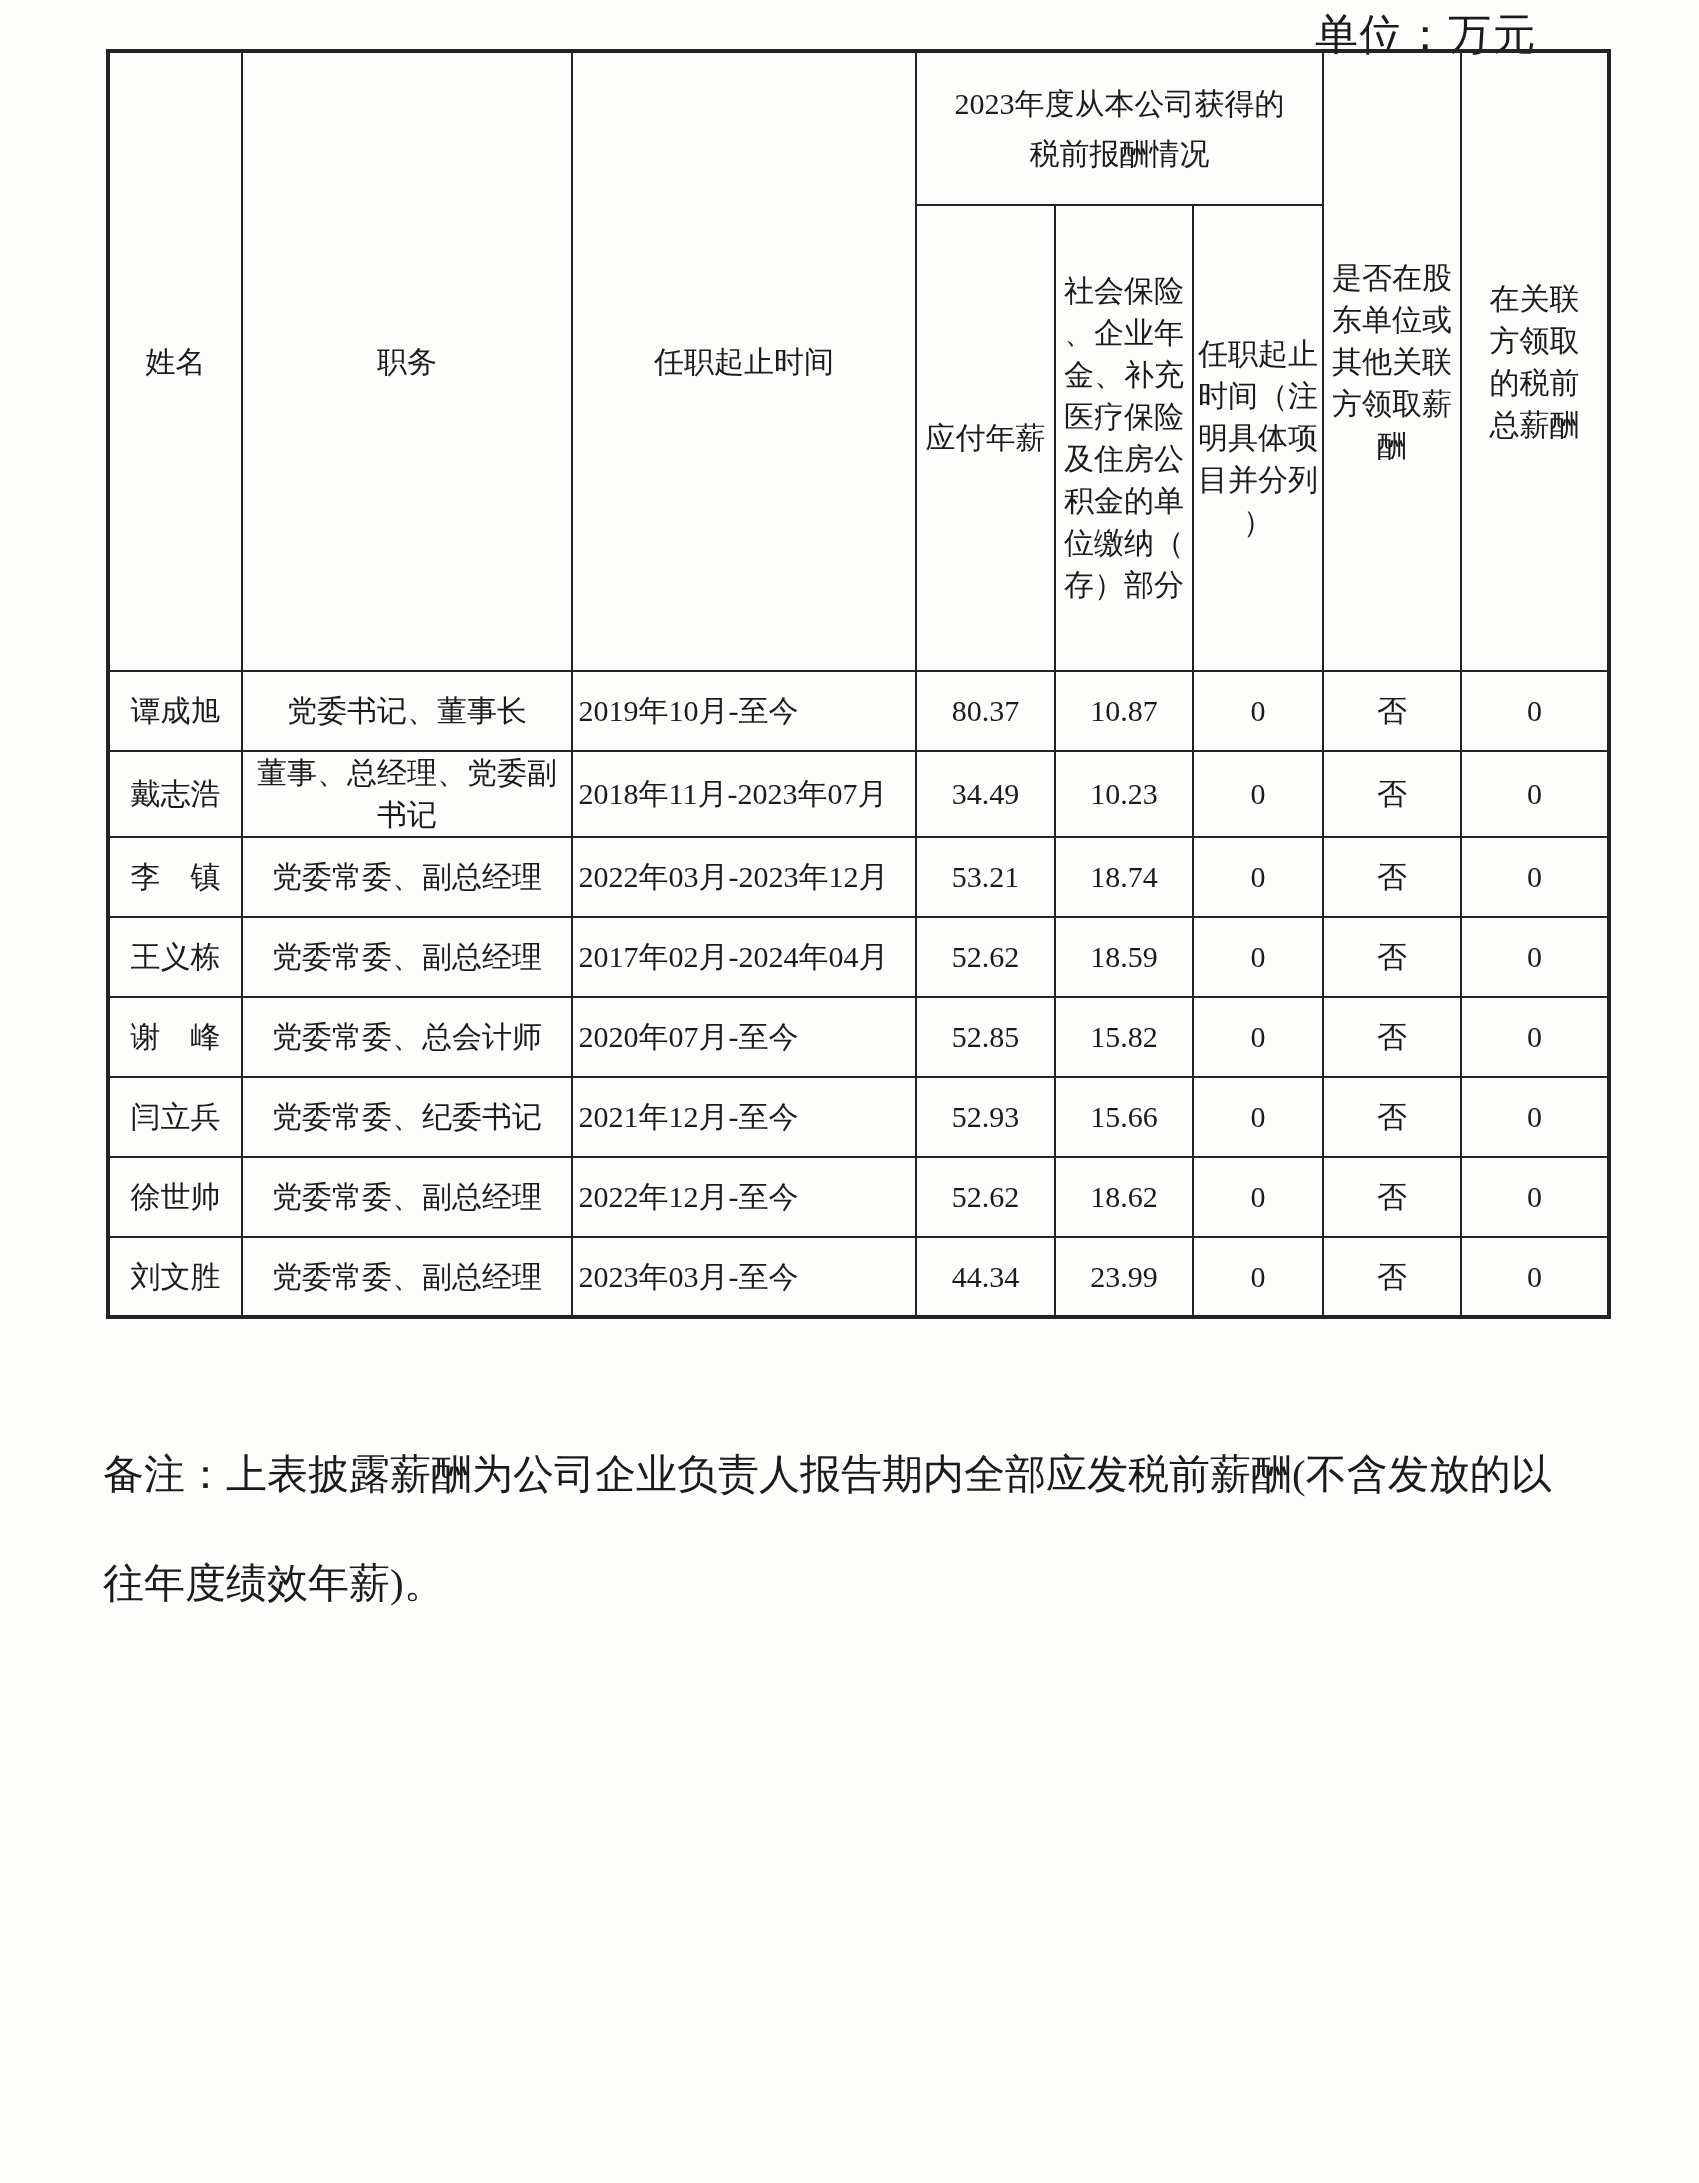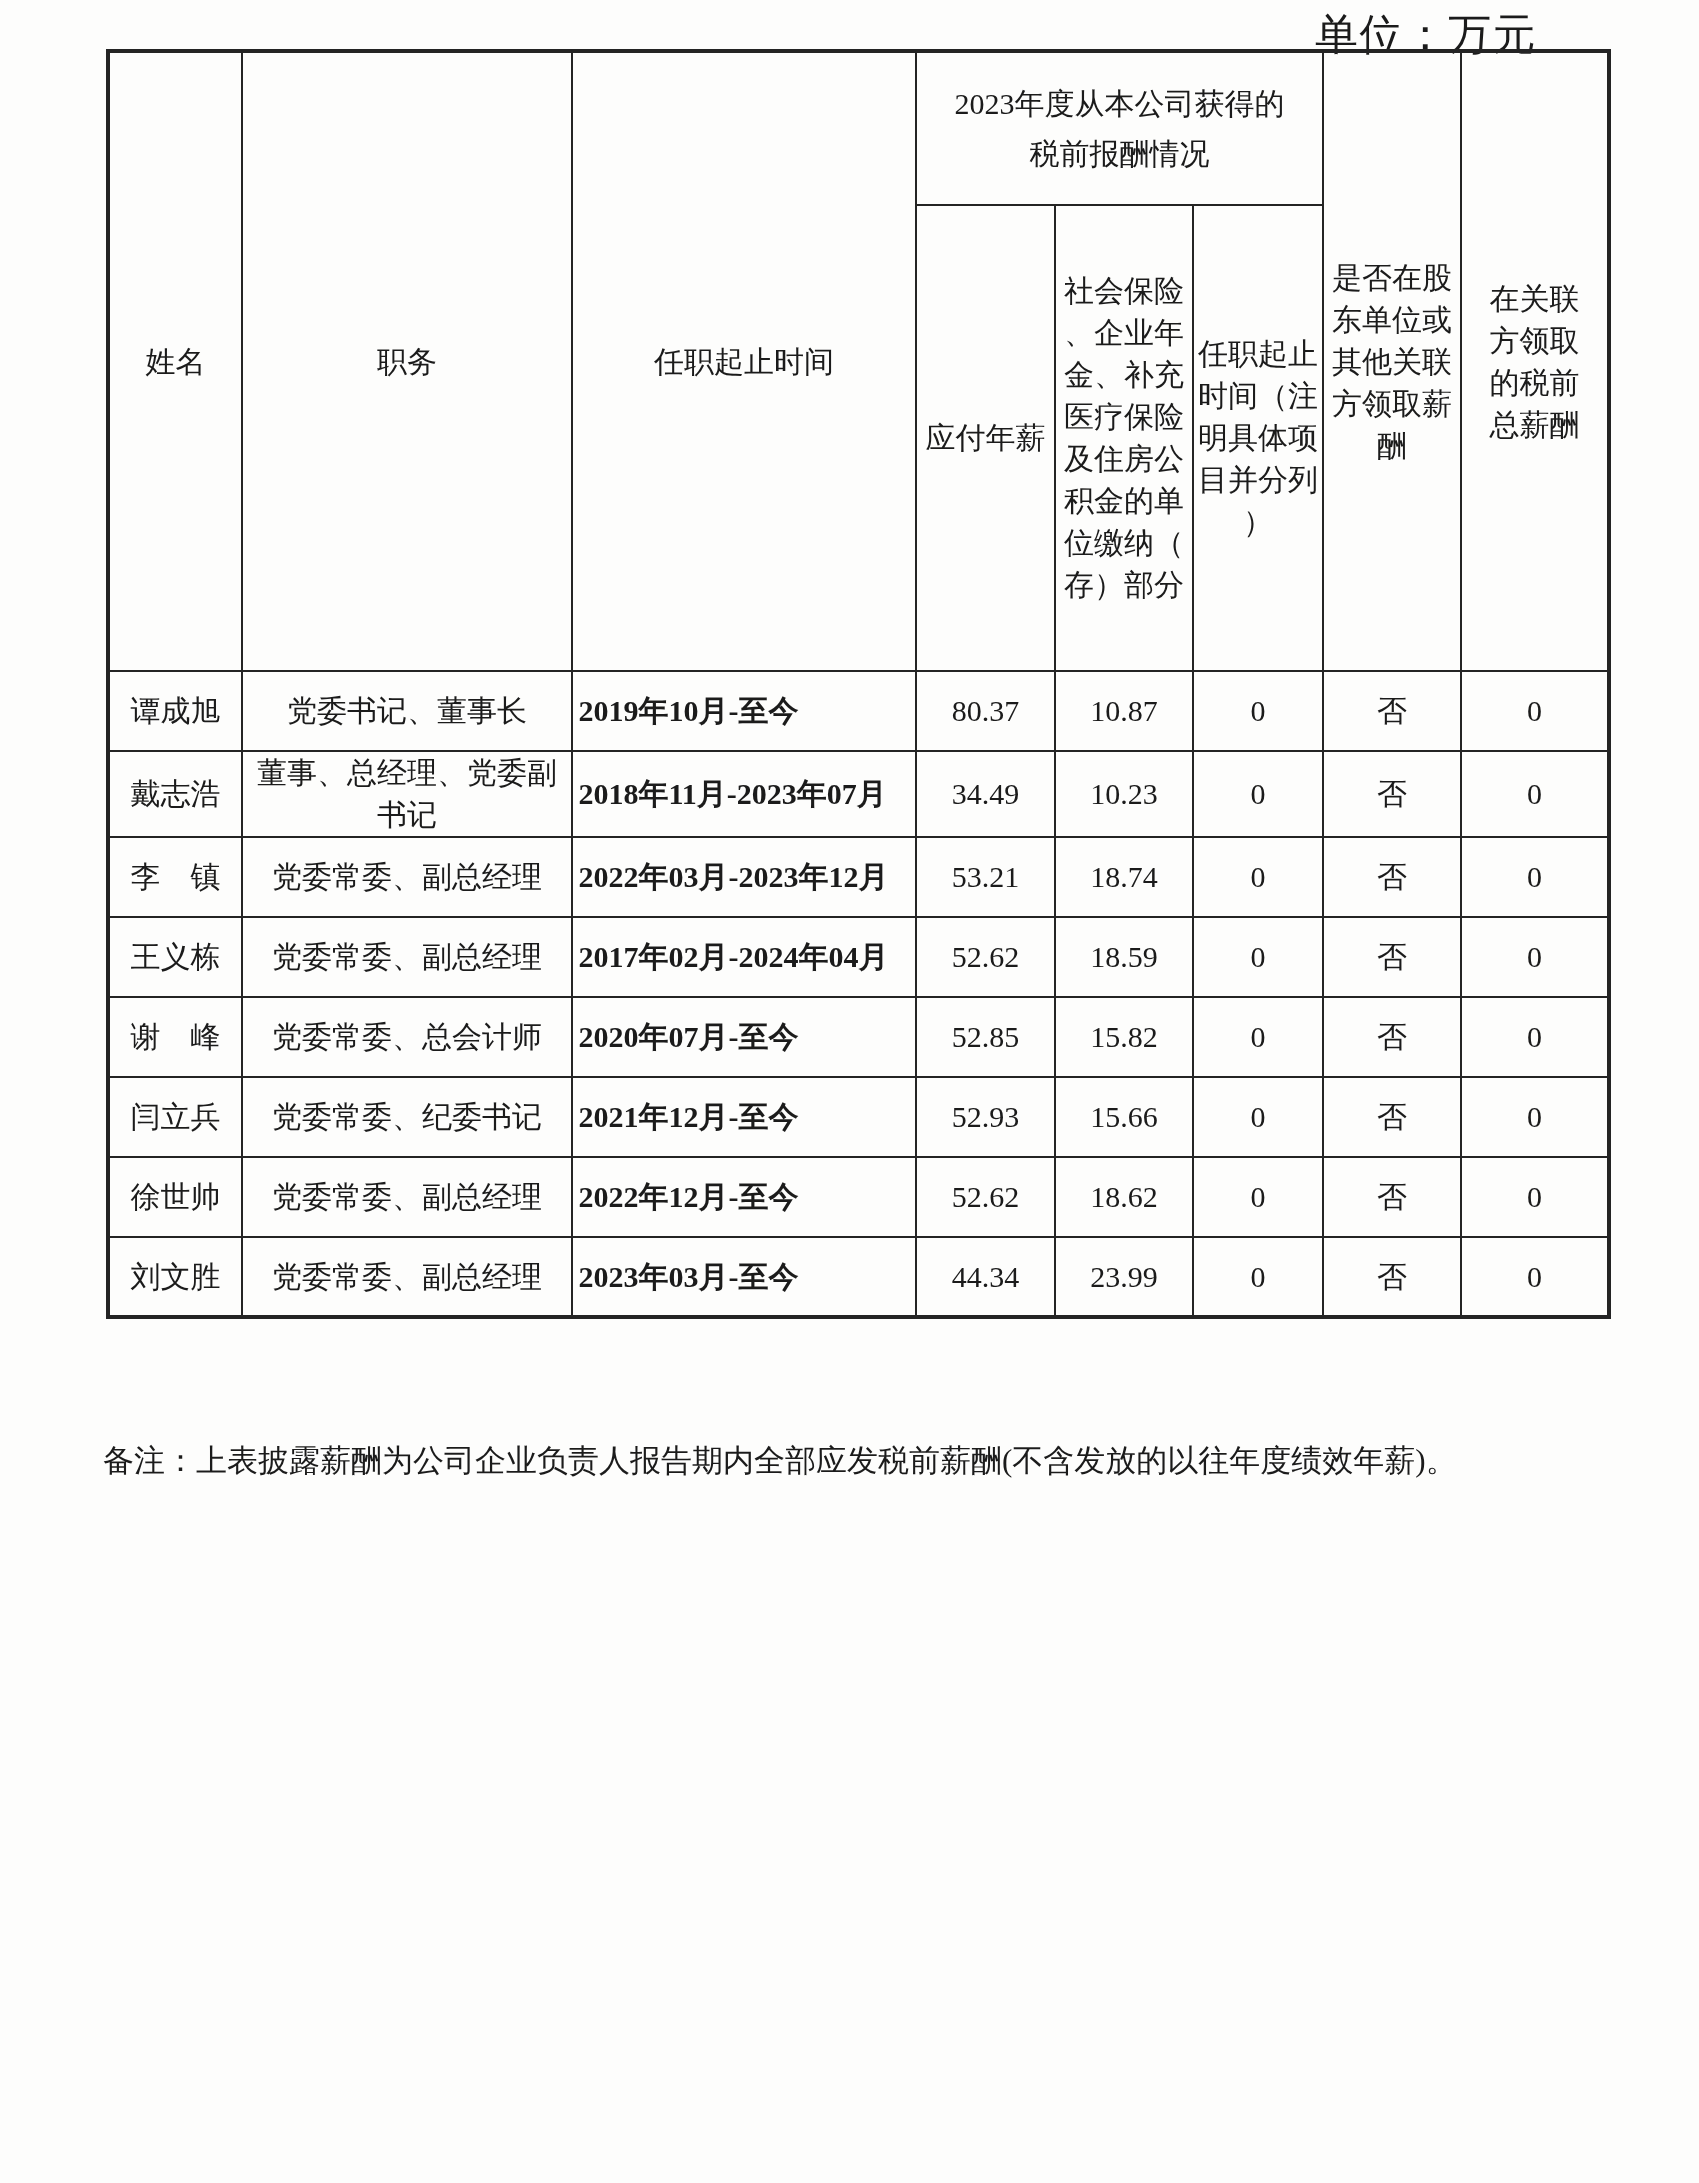--- a/index.html
+++ b/index.html
@@ -52,28 +52,27 @@
     word-break:break-all;
     line-break:anywhere;
     padding:0 9.6px;
     margin-left:16px;
   }
   th.pad-wide{padding:0 15px;}
   td.td-tenure{
     text-align:left;
     padding-left:5.5px;
     padding-right:1.4px;
-    font-weight:bold;
   }
   td.td-pos{padding:0 6.9px;}
   .note{
     position:absolute;
     left:103px;top:1420px;
     width:1453px;
-    font-size:31px;
+    font-size:41px;
     line-height:2.65;
     line-break:anywhere;
     word-break:break-all;
   }
 </style>
 </head>
 <body>
 
 <div class="sheet">
 

